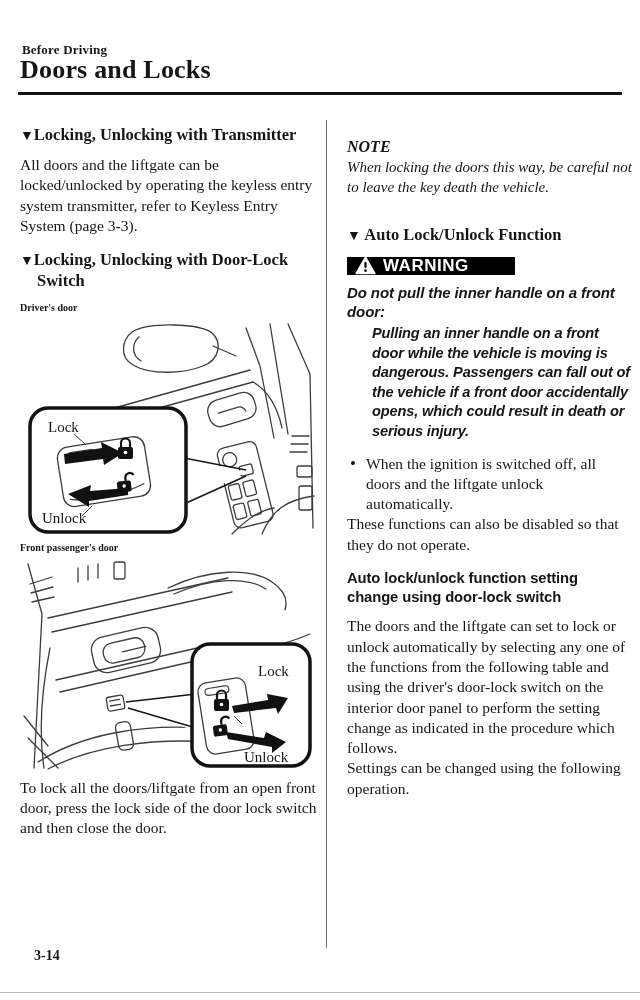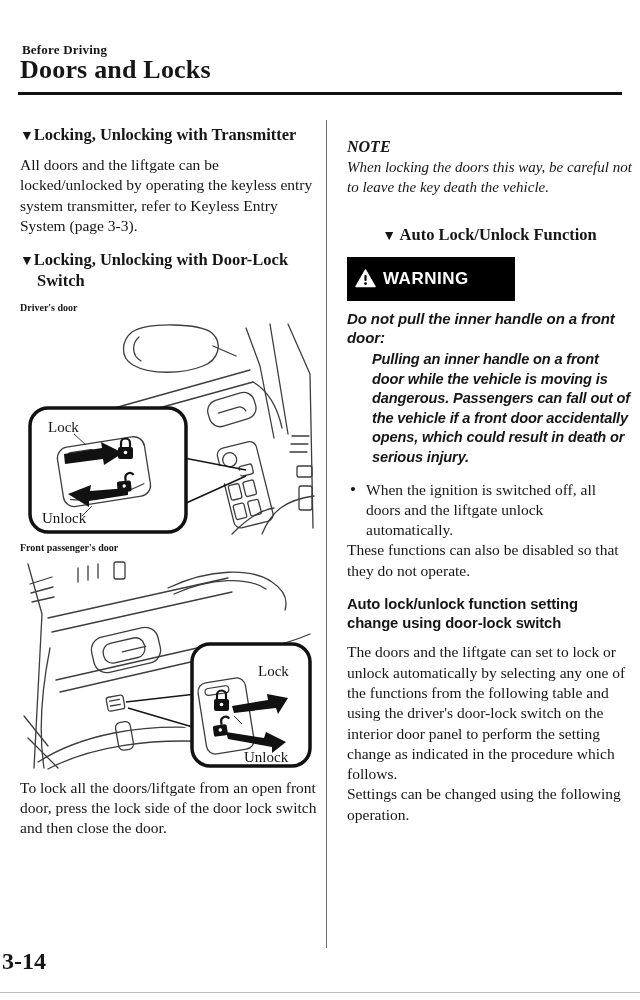--- a/index.html
+++ b/index.html
@@ -10,39 +10,39 @@
   .abs{position:absolute;}
 
   
   .eyebrow{left:22px;top:42px;font-size:13px;font-weight:bold;letter-spacing:.2px;}
   .page-title{left:20px;top:55px;font-size:26px;font-weight:bold;letter-spacing:.2px;}
   .header-rule{left:18px;top:92px;width:604px;height:3px;background:#121212;}
 
   
   .column-divider{left:326px;top:120px;width:1px;height:828px;background:#6e6e6e;}
   .bottom-rule{left:0;top:992px;width:640px;height:1px;background:#bdbdbd;}
-  .page-number{left:2px;top:948px;font-size:24px;font-weight:bold;}
+  .page-number{left:34px;top:948px;font-size:14px;font-weight:bold;}
 
   .col-left{left:20px;top:124px;width:298px;}
   .col-right{left:347px;top:136px;width:285px;}
 
   
   .sec-heading{
     font-size:16.5px;font-weight:bold;line-height:1.28;margin:6px 0 10px 0;
     padding-left:17px;text-indent:-17px;
   }
   .sec-heading .tri{font-size:14px;}
   .body-p{font-size:15.5px;line-height:1.31;margin:0 0 13px 0;}
   .fig-caption{font-size:10px;font-weight:bold;margin:0 0 3px 0;}
 
   .note-heading{font-size:16px;font-weight:bold;font-style:italic;margin:2px 0 2px 0;}
   .note-body{font-size:15px;font-style:italic;line-height:1.33;margin:0 0 26px 0;}
 
   .warn-banner{
-    width:168px;height:44px;background:#000;color:#fff;display:flex;align-items:center;
+    width:168px;height:18px;background:#000;color:#fff;display:flex;align-items:center;
     gap:7px;padding:0 10px 0 8px;box-sizing:border-box;margin:2px 0 9px 0;
   }
   .warn-banner .warn-label{
     font-family:"Liberation Sans", sans-serif;font-weight:bold;font-size:17px;letter-spacing:.5px;
   }
   .warn-lead{
     font-family:"Liberation Sans", sans-serif;font-weight:bold;font-style:italic;
     font-size:15px;line-height:1.25;margin:0 0 3px 0;letter-spacing:-0.1px;
   }
   .warn-body{
@@ -218,21 +218,21 @@
   </svg>
 
   <p class="body-p" style="margin-top:8px;">To lock all the doors/liftgate from an open front door, press the lock side of the door lock switch and then close the door.</p>
 </div>
 
 <div class="abs col-right">
 
   <h3 class="note-heading">NOTE</h3>
   <p class="note-body">When locking the doors this way, be careful not to leave the key death the vehicle.</p>
 
-  <h2 class="sec-heading" style="margin-bottom:12px;text-align:center;"><span class="tri">▼ </span><span>Auto Lock/Unlock Function</span></h2>
+  <h2 class="sec-heading" style="margin-bottom:12px;"><span class="tri">▼ </span><span>Auto Lock/Unlock Function</span></h2>
 
   <div class="warn-banner">
     <svg width="21" height="19" viewBox="0 0 21 19">
       <path d="M10.5,1 L20,17.5 L1,17.5 Z" fill="#ffffff" stroke="#ffffff" stroke-width="1.5" stroke-linejoin="round"></path>
       <rect x="9.4" y="6" width="2.2" height="6" rx="1" fill="#000000"></rect>
       <circle cx="10.5" cy="14.6" r="1.4" fill="#000000"></circle>
     </svg>
     <span class="warn-label">WARNING</span>
   </div>
 

